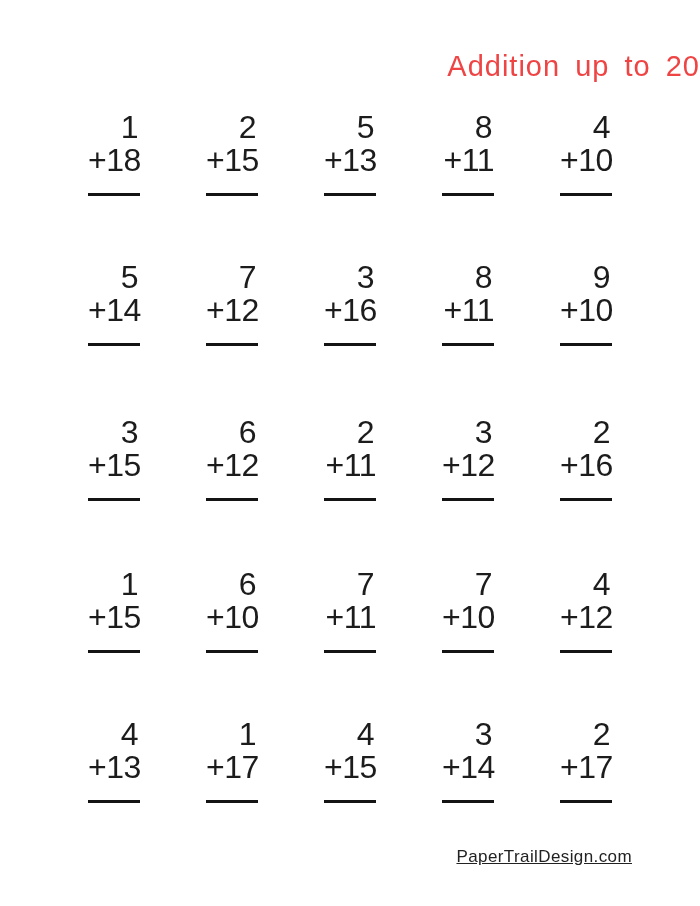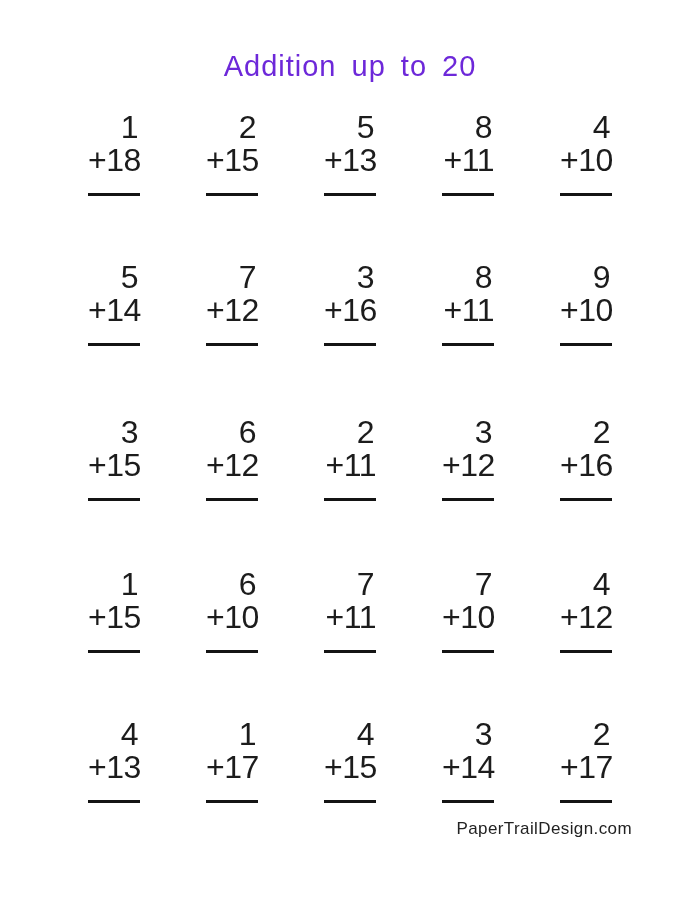--- a/index.html
+++ b/index.html
@@ -14,26 +14,26 @@
     background: #ffffff;
     font-family: "Liberation Sans", sans-serif;
     color: #1c1c1c;
     overflow: hidden;
   }
   .title {
     position: absolute;
     top: 50px;
     left: 0;
     width: 100%;
-    text-align: center;
+    text-align: right;
     font-size: 29px;
     font-weight: 400;
     letter-spacing: 1px;
     word-spacing: 6px;
-    color: #6d28d9;
+    color: #ef4444;
   }
   .problem-row {
     position: absolute;
     left: 88px;
     width: 524px;
     display: flex;
     justify-content: space-between;
   }
   .row-0 { top: 111px; }
   .row-1 { top: 261px; }
@@ -54,25 +54,26 @@
   .addend-bottom {
     padding-bottom: 16px;
   }
   .answer-line {
     border-bottom: 3px solid #141414;
     width: 52px;
     height: 0;
   }
   .footer {
     position: absolute;
-    top: 819px;
+    top: 847px;
     right: 68px;
     font-size: 17px;
     letter-spacing: 0.4px;
     color: #222222;
+    text-decoration: underline;
   }
 </style>
 </head>
 <body>
 
 <div class="sheet">
 
   <div class="title">Addition up to 20</div>
 
   <div class="problem-row row-0">

